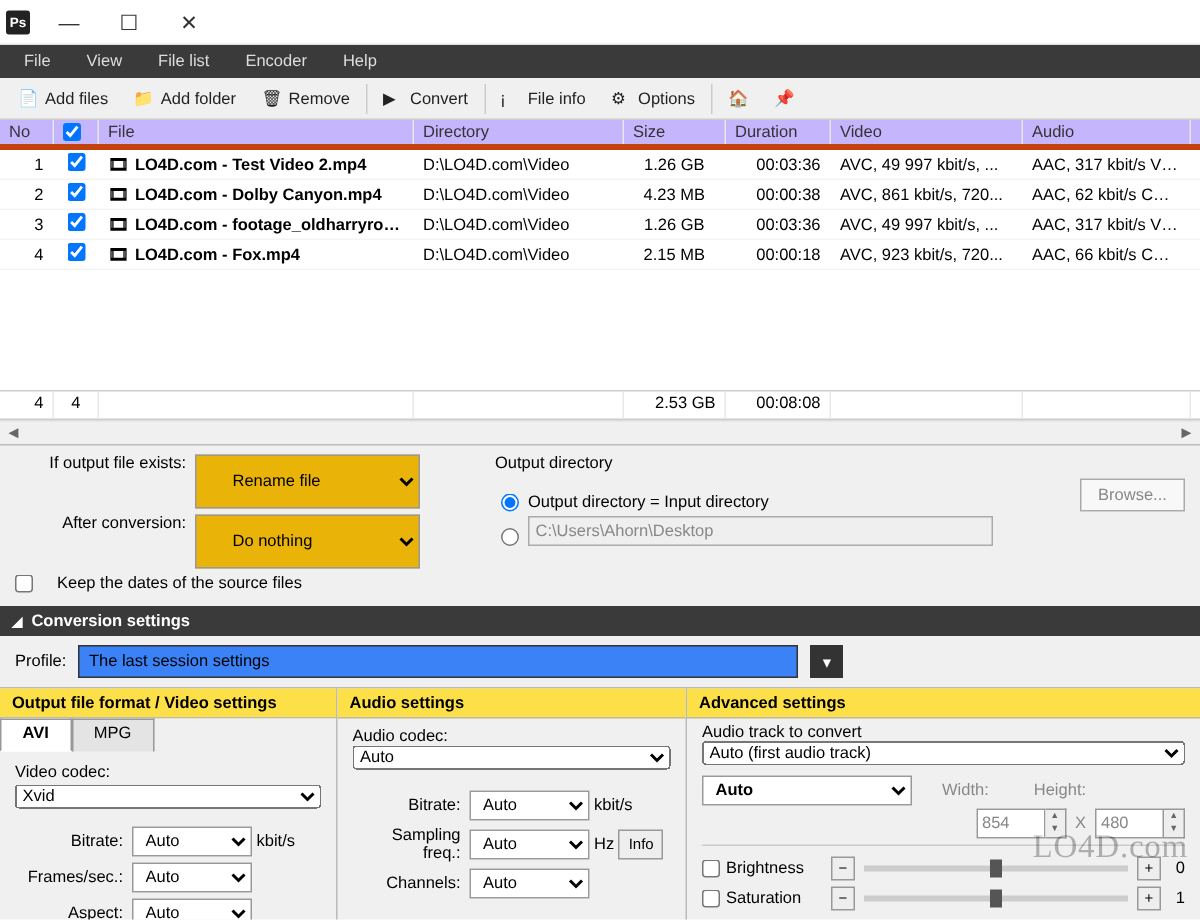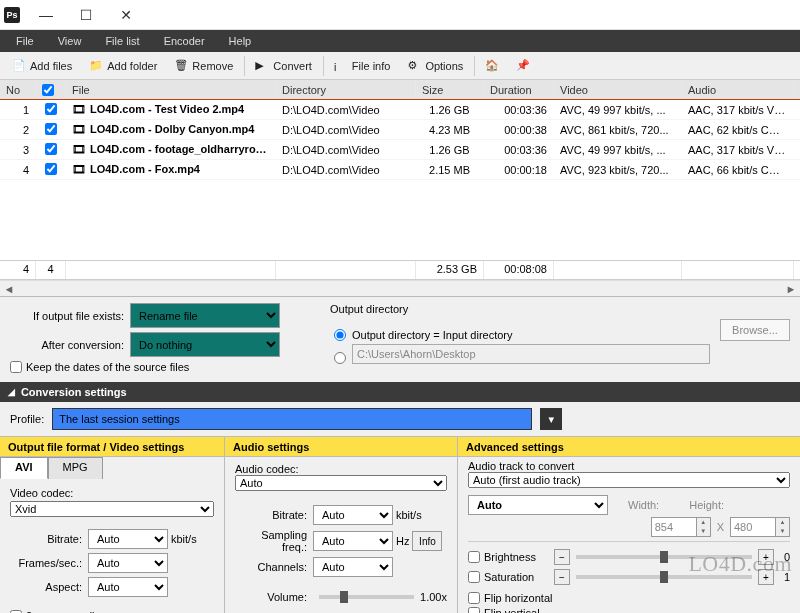--- a/index.html
+++ b/index.html
@@ -17,21 +17,21 @@
 .menubar .menu-item { color: #ddd; padding: 2px 10px; cursor: default; }
 
 
 .toolbar { height: 28px; background: #f0f0f0; border-bottom: 1px solid #ccc; display: flex; align-items: center; padding: 0 4px; gap: 0; }
 .toolbar .tb-btn { display: flex; align-items: center; gap: 4px; padding: 3px 8px; color: #222; border-right: 1px solid transparent; }
 .toolbar .tb-sep { width: 1px; height: 20px; background: #ccc; margin: 0 2px; }
 .tb-icon { width: 14px; height: 14px; display: inline-block; }
 
 
 .filetable { background: #fff; }
-.filetable .thead { display: flex; height: 20px; background: #e5e5e5; border-bottom: 1px solid #c2410c; }
+.filetable .thead { display: flex; height: 20px; background: #c4b5fd; border-bottom: 4px solid #c2410c; }
 .filetable .th { border-right: 1px solid #e8e8e8; padding: 2px 6px; color: #333; display:flex; align-items:center; }
 .filetable .tbody { }
 .filetable .tr { display: flex; height: 20px; align-items: center; border-bottom: 1px solid #f4f4f4; }
 .filetable .td { border-right: 1px solid transparent; padding: 0 6px; white-space: nowrap; overflow: hidden; text-overflow: ellipsis; }
 .col-no { width: 36px; text-align: right; }
 .col-chk { width: 30px; text-align: center; }
 .col-file { width: 210px; }
 .col-dir { width: 140px; }
 .col-size { width: 68px; text-align: center; }
 .col-dur { width: 70px; text-align: right; }
@@ -39,27 +39,27 @@
 .col-aud { width: 112px; }
 .blank-row { height: 20px; }
 .filetable .tfoot { display: flex; height: 20px; border-top: 1px solid #ccc; border-bottom: 1px solid #ccc; background:#fff; }
 .filetable .tf { padding: 2px 6px; border-right: 1px solid #e8e8e8; }
 .hscroll { height: 16px; background: #f0f0f0; border-top: 1px solid #ddd; display: flex; align-items: center; justify-content: space-between; padding: 0 2px; }
 .hscroll .arrow { width: 14px; height: 14px; color: #666; display:flex; align-items:center; justify-content:center; }
 
 
 .out-opts { display: flex; border-top: 1px solid #bbb; background: #f0f0f0; padding: 6px 10px; gap: 20px; }
 .out-left { width: 300px; }
-.out-left .row { display: flex; align-items: center; margin-bottom: 4px; }
+.out-left .row { display: flex; margin-bottom: 4px; }
 .out-left .lbl { width: 120px; text-align: right; padding-right: 6px; }
-.out-left select { width: 150px; height: 25px; background: #0f766e; border: 1px solid #999; font-size: 11px; padding: 0 4px; }
+.out-left select { width: 150px; height: 36px; background: #eab308; border: 1px solid #999; font-size: 11px; padding: 0 20px; }
 .out-right { flex: 1; }
 .out-right .hdr { margin-bottom: 4px; }
 .out-right .radio-row { display: flex; align-items: flex-end; gap: 6px; margin: 3px 0 3px 4px; }
-.out-right input[type=text] { width: 358px; height: 20px; border: 1px solid #aaa; padding: 0 4px; color:#888; }
+.out-right input[type=text] { width: 310px; height: 20px; border: 1px solid #aaa; padding: 0 4px; color:#888; }
 .browse-btn { width: 70px; height: 22px; background: #f8f8f8; border: 1px solid #aaa; color: #888; margin-left: auto; }
 
 
 .sec-dark { height: 20px; background: #3a3a3a; color: #fff; display: flex; align-items: center; padding: 0 8px; font-weight: bold; }
 .sec-dark .tri { margin-right: 6px; font-size: 9px; }
 
 
 .profile-row { background: #f0f0f0; display: flex; align-items: center; padding: 6px 10px; gap: 8px; }
 .profile-row .combo { flex: 0 0 480px; height: 22px; background: #3b82f6; border: 1px solid #333; display: flex; align-items: center; padding: 0 6px; }
 .profile-row .combo-btn { width: 22px; height: 22px; background: #333; color: #fff; display: flex; align-items: center; justify-content: center; }
@@ -73,21 +73,21 @@
 .set-hdr { height: 20px; background: #3a3a3a; color: #fff; padding: 2px 8px; font-weight: bold; display:flex; align-items:center; }
 .set-hdr.light { background: #fde047; color: #000; border-bottom: 1px solid #bbb; }
 .tabs { display: flex; height: 22px; background: #f0f0f0; }
 .tab { padding: 3px 14px; border: 1px solid #999; border-bottom: none; background: #e4e4e4; margin-right: 0; }
 .tab.active { background: #fff; font-weight: bold; border-bottom: 1px solid #fff; }
 .pad { padding: 6px 10px; }
 .frow { display: flex; align-items: center; margin: 4px 0; }
 .frow .flbl { width: 78px; text-align: right; padding-right: 6px; }
 .frow select, .frow .sel { height: 20px; border: 1px solid #999; background: #fff; padding: 0 4px; font-size: 11px; }
 .w80 { width: 80px; } .w140 { width: 140px; } .wfull { width: 100%; }
-.chkrow { display: flex; align-items: center; gap: 4px; margin: 3px 0; }
+.chkrow { display: flex; align-items: center; gap: 16px; margin: 3px 0; }
 .slider { flex: 1; height: 4px; background: #ccc; position: relative; margin: 0 6px; }
 .slider .thumb { position: absolute; top: -4px; width: 8px; height: 12px; background: #555; }
 .spin { width: 46px; height: 20px; border: 1px solid #999; background:#fff; display:inline-flex; align-items:center; padding:0 3px; color:#888; }
 .spin-btns { width: 14px; height: 20px; border: 1px solid #999; border-left:none; background:#eee; display:inline-flex; flex-direction:column; }
 .spin-btns span { flex:1; font-size:6px; text-align:center; line-height:8px; color:#666; }
 .info-btn { width: 30px; height: 20px; border: 1px solid #999; background: #eee; font-size: 10px; margin-left: 3px; }
 .unit { margin-left: 3px; }
 
 
 .watermark { position: absolute; right: 8px; bottom: 36px; font-size: 22px; color: rgba(0,0,0,0.28); font-weight: 500; letter-spacing: 0.5px; font-family: Liberation Serif, serif; }

